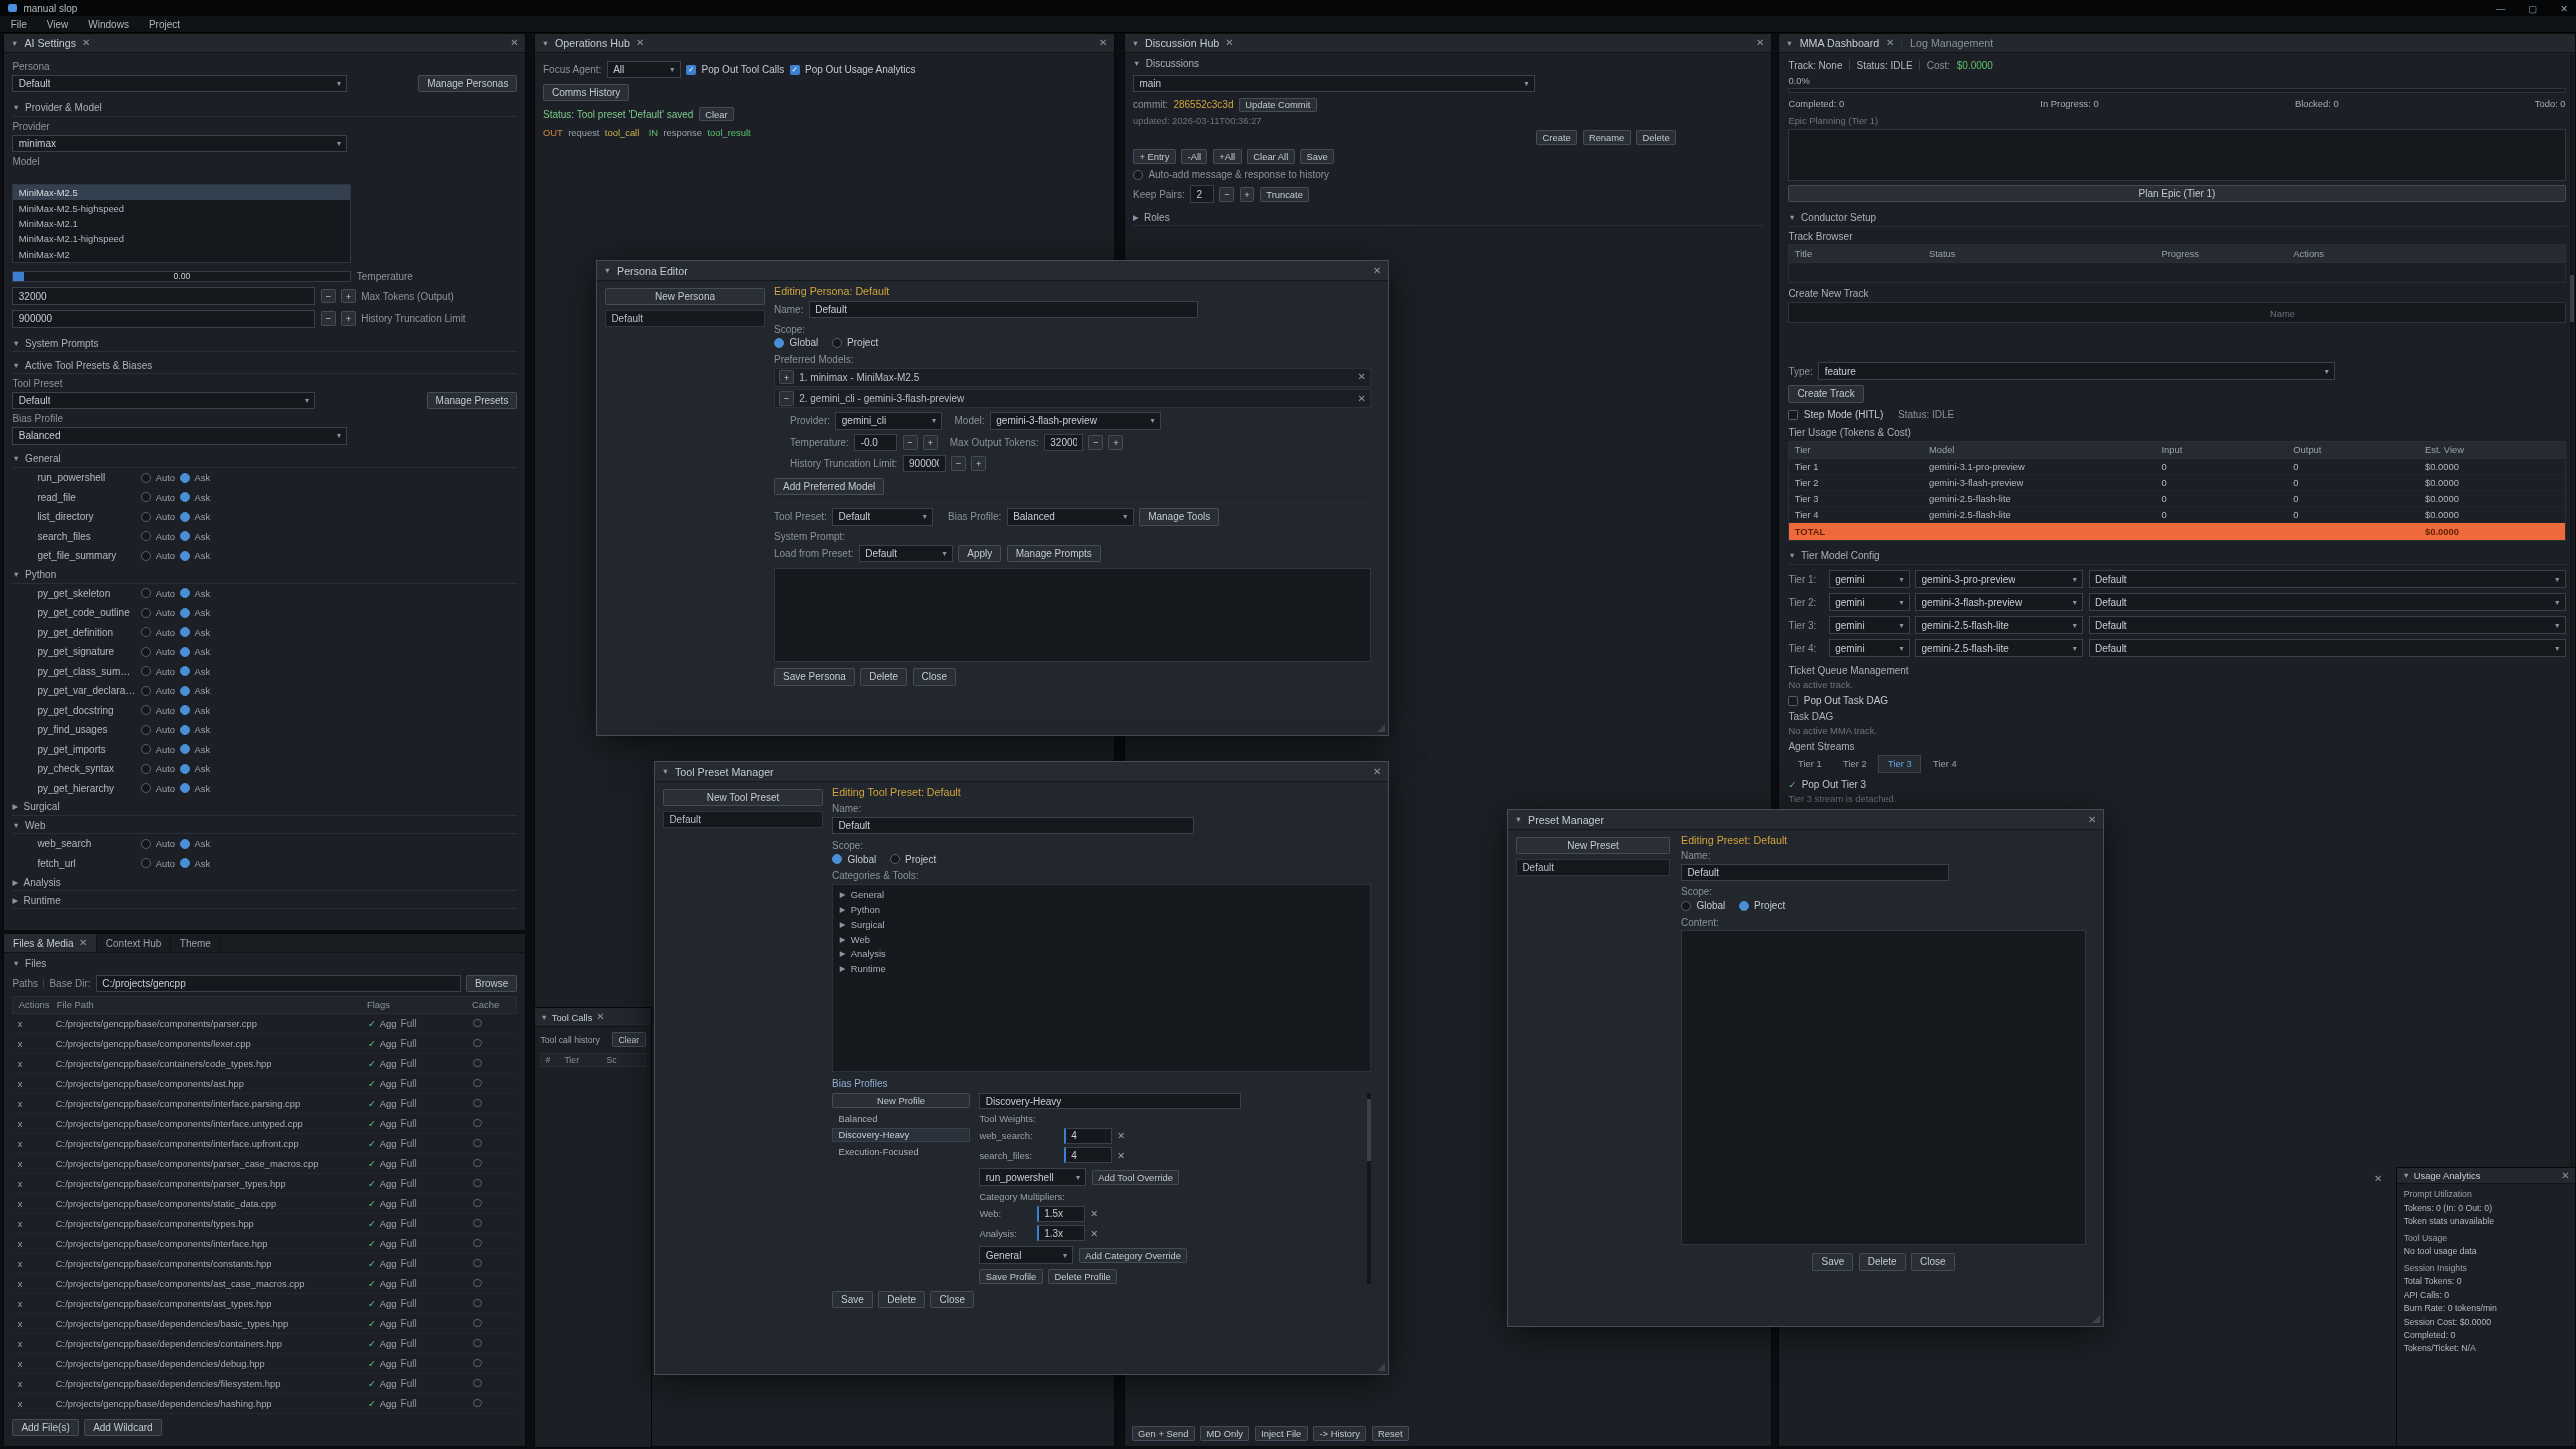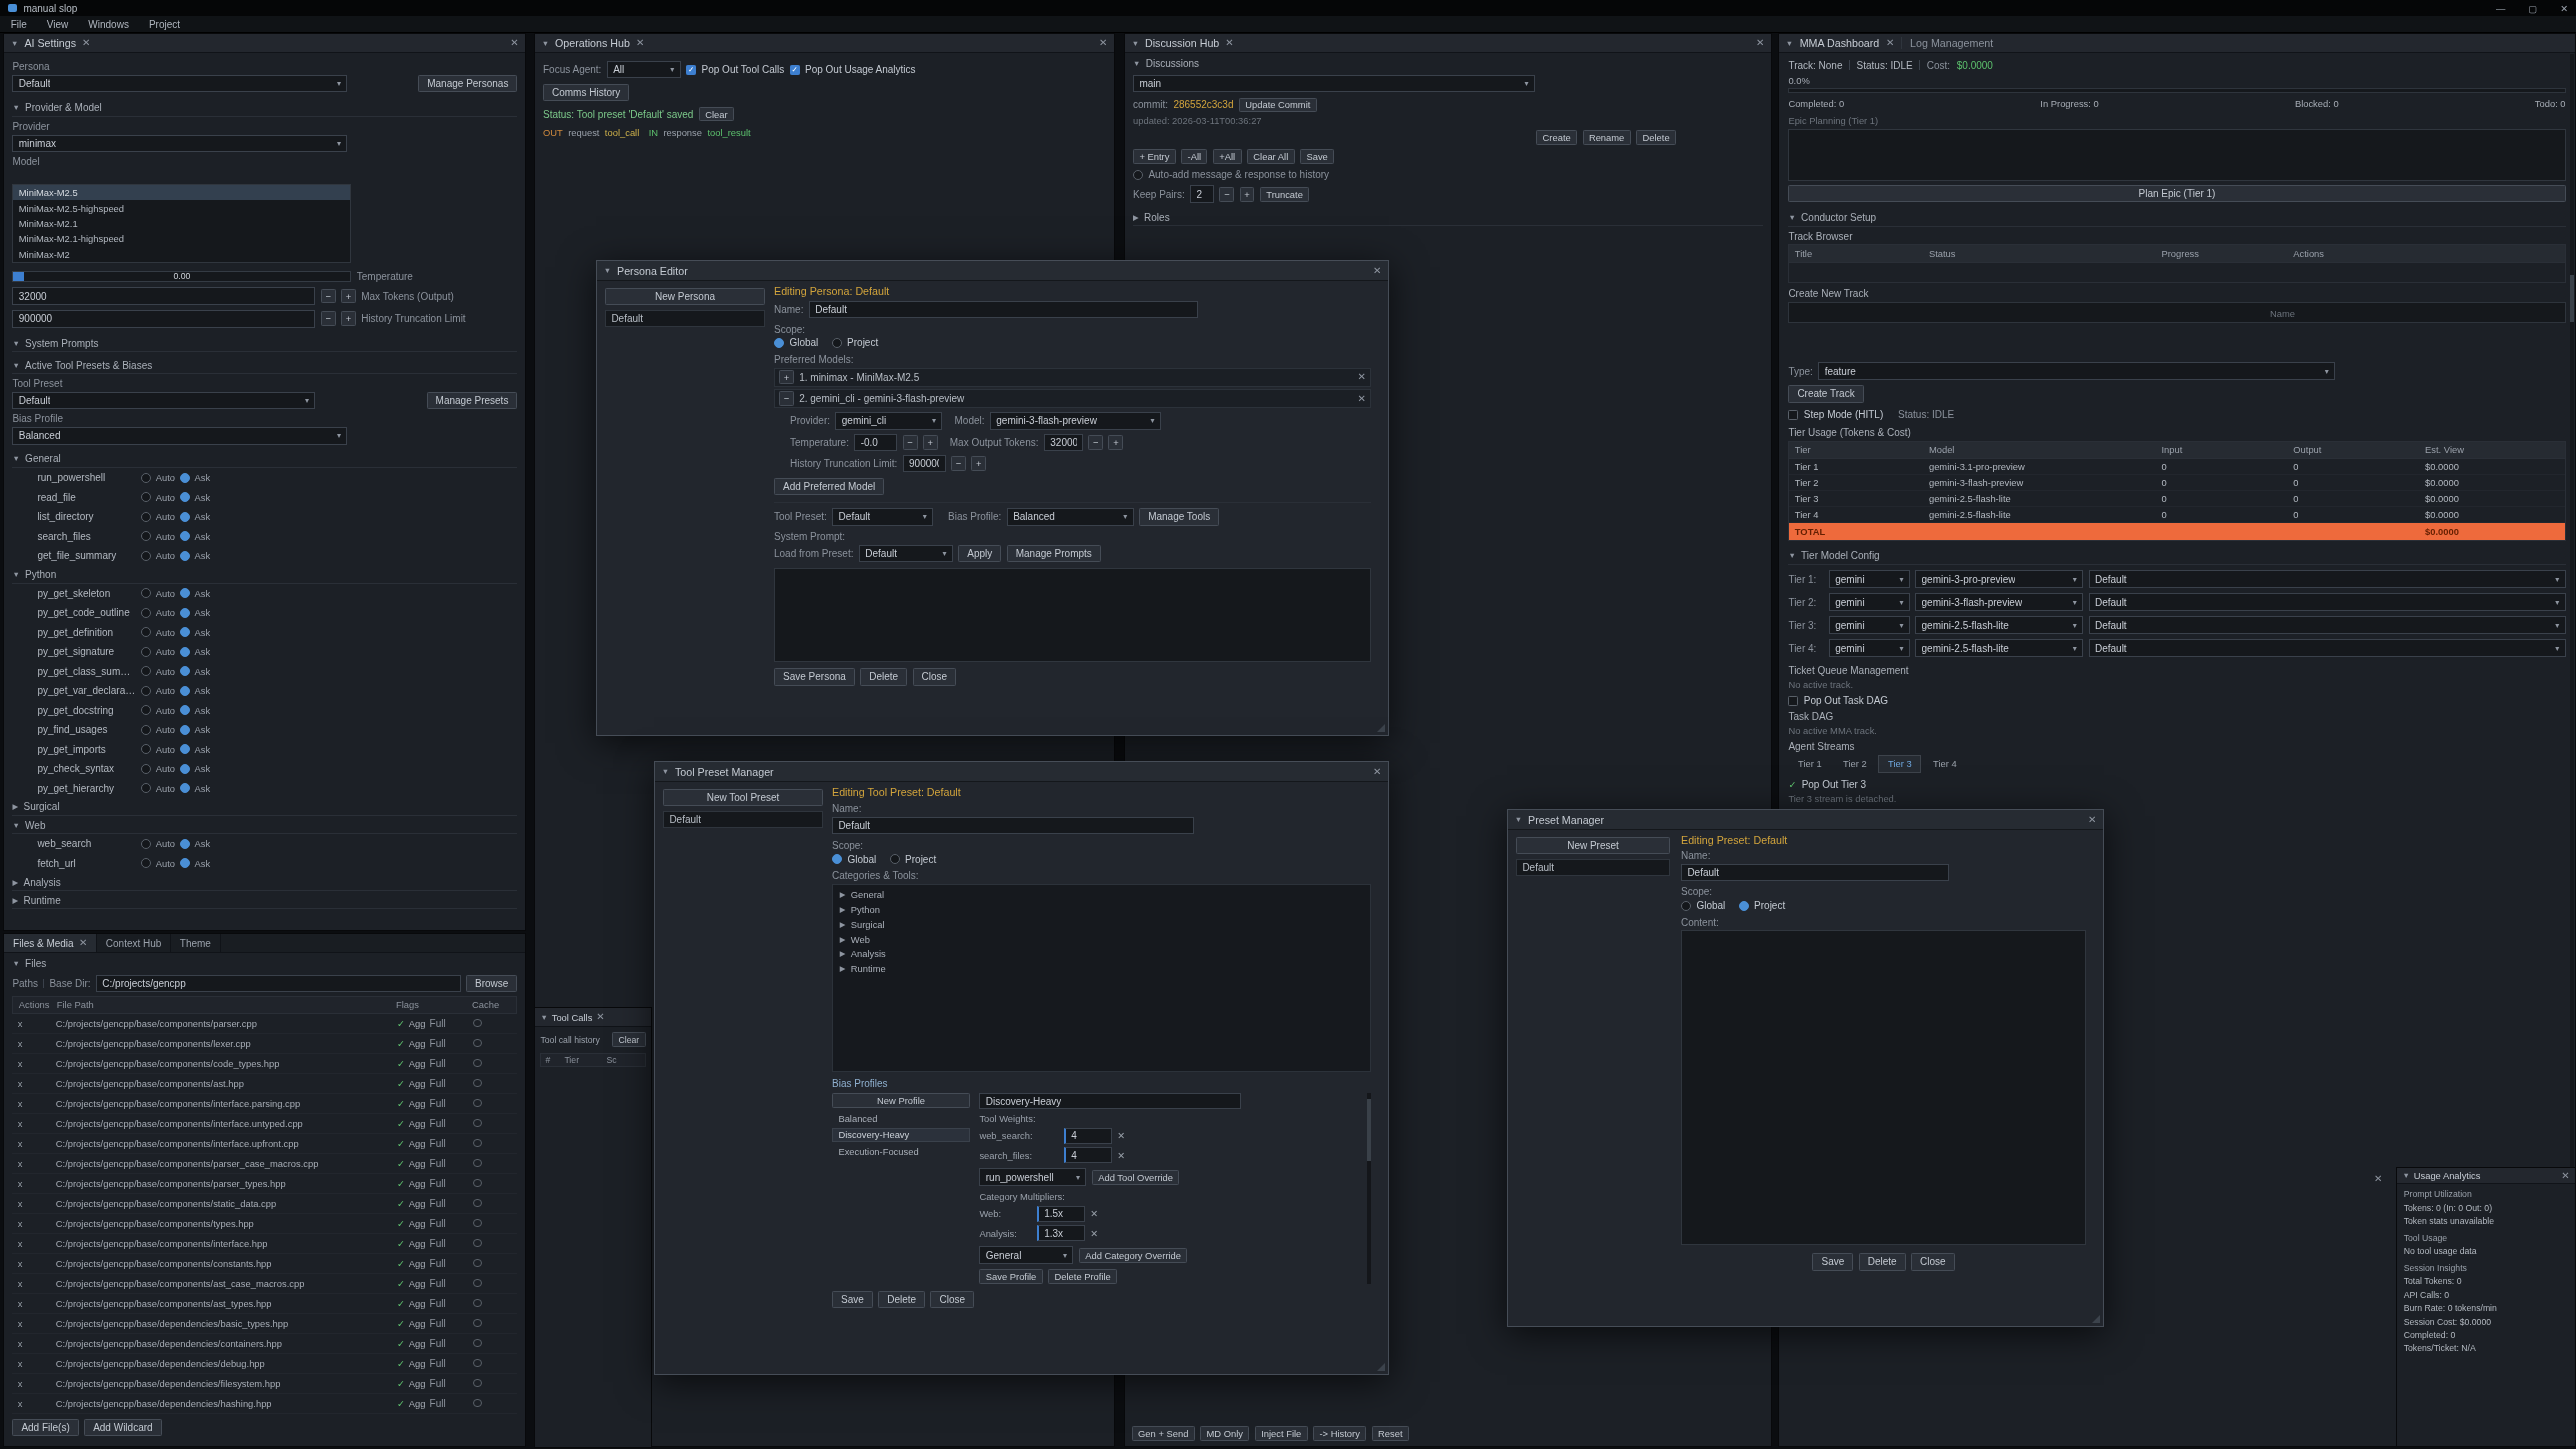--- a/index.html
+++ b/index.html
@@ -70,21 +70,21 @@
   .trow .tname { width:99px; white-space:nowrap; overflow:hidden; text-overflow:ellipsis; }
   .rlbl { font-size:9.4px; color:#9aa1ab; }
 
   
   .tabsbar { height:19px; background:#191d22; border-bottom:0.7px solid #101318; display:flex; align-items:stretch; }
   .tab { display:flex; align-items:center; gap:5.4px; padding:0 8.7px; font-size:10px; color:#9aa1ab; border-right:0.7px solid #101318; }
   .tab.active { background:#262b32; color:#c6ccd4; }
   .fhead, .frow { display:flex; align-items:center; font-size:9.4px; }
   .fhead { height:17.4px; color:#8b929c; background:#20242b; border:0.7px solid #2a2f37; padding:0 5.4px; margin-top:4px; }
   .frow { height:20px; border-bottom:0.7px solid #22262d; padding:0 5.4px; color:#a7adb6; }
-  .fc-act{width:38px} .fc-path{flex:1; white-space:nowrap; overflow:hidden; text-overflow:ellipsis;} .fc-flags{width:76px; display:flex; align-items:center; gap:4px;} .fc-cache{width:39px; display:flex; justify-content:flex-start;}
+  .fc-act{width:38px} .fc-path{flex:1; white-space:nowrap; overflow:hidden; text-overflow:ellipsis;} .fc-flags{width:105px; display:flex; align-items:center; gap:4px;} .fc-cache{width:39px; display:flex; justify-content:flex-start;}
   .xbtn { color:#98a0a9; font-size:9.4px; }
 
   
   .legend { display:flex; gap:5.4px; font-size:9.4px; margin-top:5.4px; }
   .lg-out{color:#d08a3e} .lg-tc{color:#cdb04a} .lg-in{color:#5cc06d} .lg-plain{color:#9aa1ab}
   .statusline { font-size:10px; color:#7cc98a; }
 
   
   .mtabs { height:19px; background:#23272e; border-bottom:0.7px solid #101318; display:flex; align-items:center; gap:6.7px; padding:0 6.7px; font-size:10.7px; }
   .mtab-active { color:#c6ccd4; }
@@ -466,21 +466,21 @@
             <span>Agg</span>
             <span class="lbl">Full</span>
           </span>
           <span class="fc-cache">
             <span class="ring"></span>
           </span>
         </div>
 
         <div class="frow">
           <span class="fc-act"><span class="xbtn">x</span></span>
-          <span class="fc-path">C:/projects/gencpp/base/components/code_types.hpp</span>
+          <span class="fc-path">C:/projects/gencpp/base/containers/code_types.hpp</span>
           <span class="fc-flags">
             <span class="gcheck">✓</span>
             <span>Agg</span>
             <span class="lbl">Full</span>
           </span>
           <span class="fc-cache">
             <span class="ring"></span>
           </span>
         </div>
 

